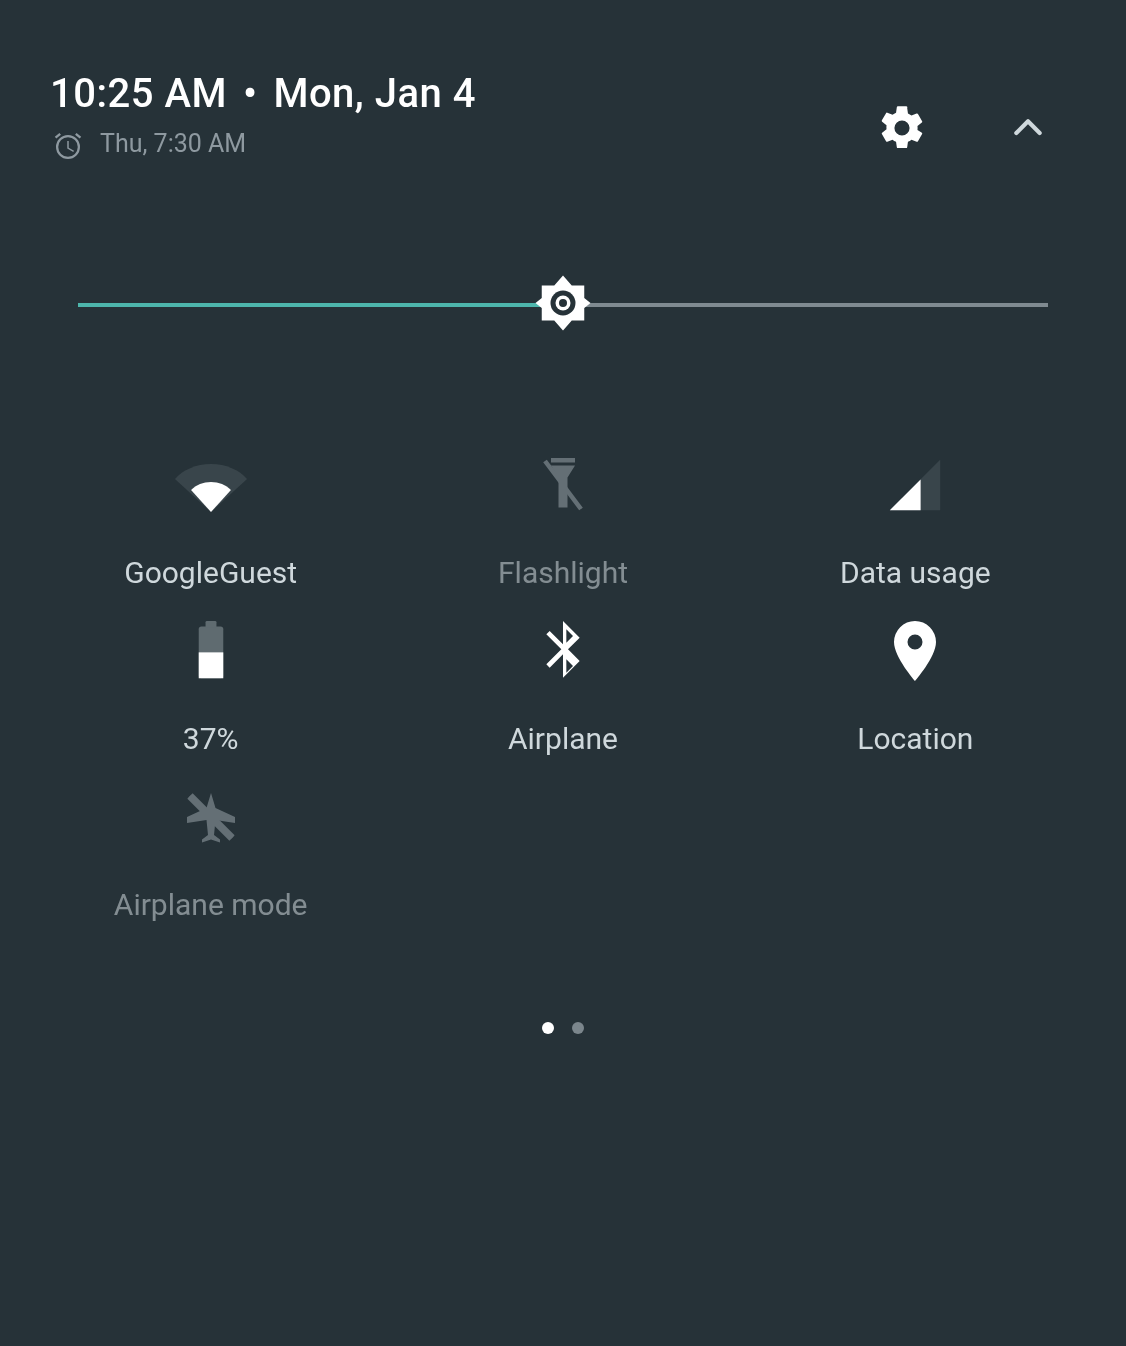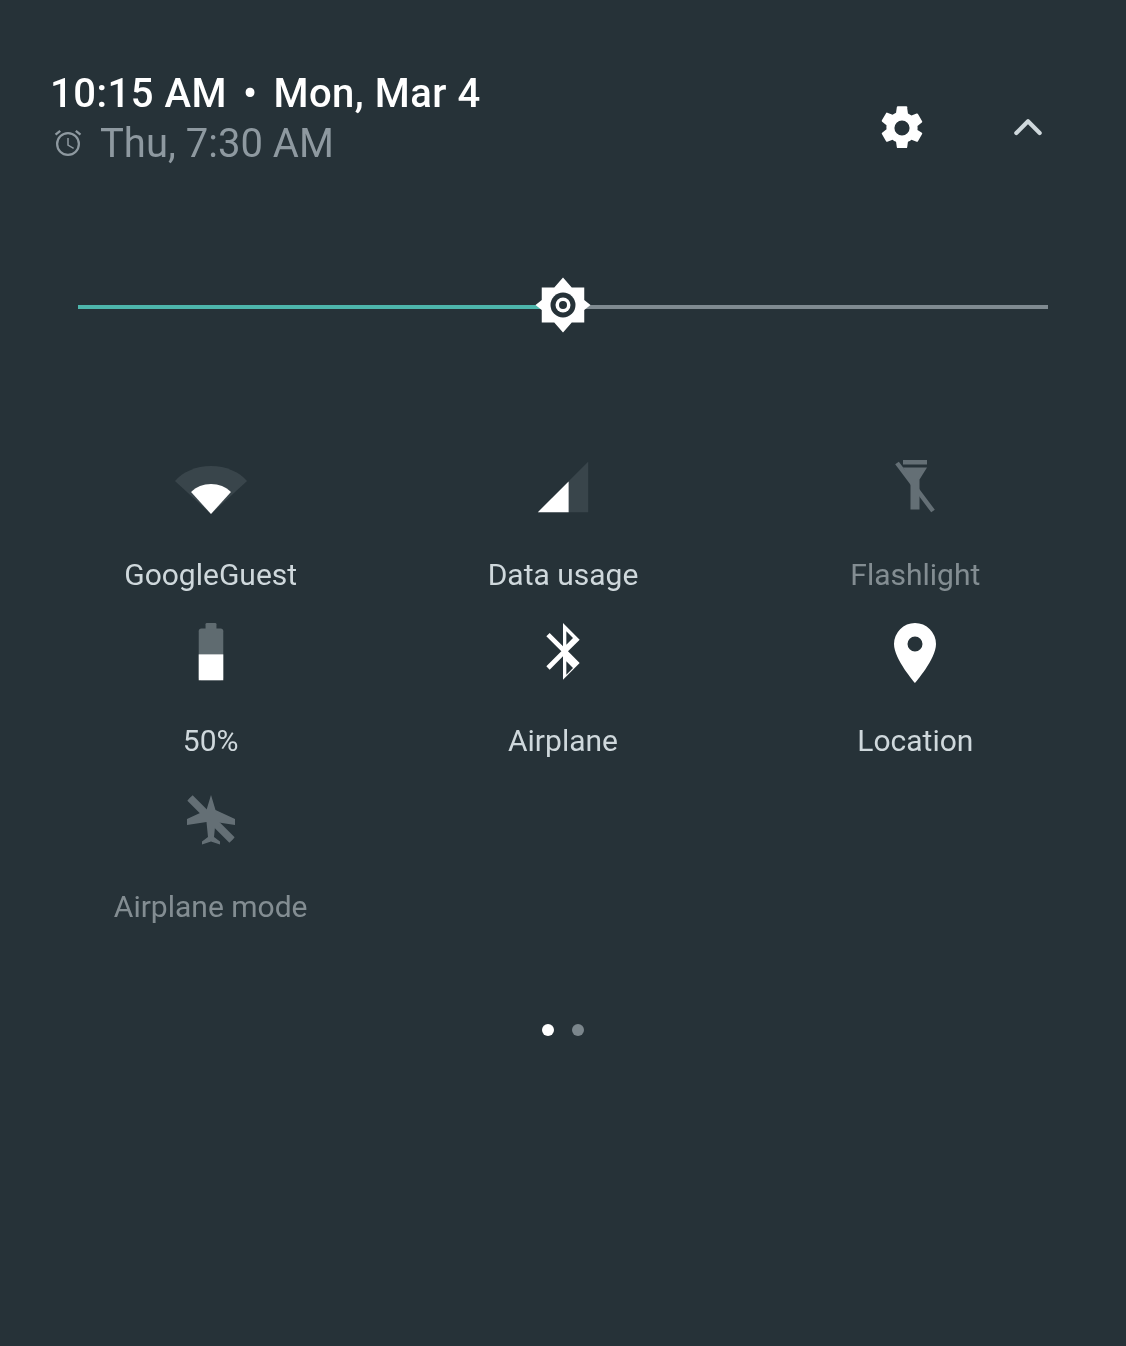--- a/index.html
+++ b/index.html
@@ -26,24 +26,24 @@
   .time-row {
     display: flex;
     align-items: baseline;
     font-size: 40px;
     font-weight: 500;
     letter-spacing: 0.5px;
   }
   .dot { margin: 0 16px; }
   .alarm-row {
     display: flex;
-    align-items: center;
+    align-items: flex-start;
     color: #8e99a0;
-    font-size: 40px;
-    margin-top: 3px;
+    font-size: 25px;
+    margin-top: 12px;
   }
   .alarm-row .ico { margin-right: 14px; display:inline-flex; }
   .header-right {
     display: flex;
     align-items: center;
     gap: 70px;
     padding-top: 30px;
     padding-right: 20px;
   }
   .hdr-btn { width: 56px; height: 56px; display:flex; align-items:center; justify-content:center; cursor:pointer; }
@@ -119,23 +119,23 @@
   .pgdot.active { background:#fff; }
 </style>
 </head>
 <body>
 
 <div class="panel">
 
   <div class="header">
     <div class="header-left">
       <div class="time-row">
-        <span>10:15 AM</span>
+        <span>10:25 AM</span>
         <span class="dot">•</span>
-        <span>Mon, Mar 4</span>
+        <span>Mon, Jan 4</span>
       </div>
       <div class="alarm-row">
         <span class="ico">
           <svg width="36" height="36" viewBox="0 0 24 24">
               <path fill="#8e99a0" d="M12 4a8 8 0 1 0 8 8 8 8 0 0 0-8-8zm0 14.5A6.5 6.5 0 1 1 18.5 12 6.51 6.51 0 0 1 12 18.5zM12.5 8h-1v5l4 2.4.5-.82-3.5-2.08zM4.2 6.4l3.1-2.6L6.3 2.6 3.2 5.2zM20.8 5.2l-3.1-2.6-1 1.2 3.1 2.6z"></path>
             </svg>
         </span>
         <span>Thu, 7:30 AM</span>
       </div>
     </div>
@@ -171,51 +171,51 @@
     <div class="tile">
       <span class="icon-slot">
         <svg width="72" height="56" viewBox="0 0 48 36">
           <path class="mut" d="M24 4C14 4 5.2 8 0 14l24 22 24-22C42.8 8 34 4 24 4z" opacity="0.35"></path>
           <path class="fg" d="M24 16c-5.2 0-9.9 2-13.3 5.3L24 36l13.3-14.7C33.9 18 29.2 16 24 16z"></path>
         </svg>
       </span>
       <span class="label">GoogleGuest</span>
     </div>
 
-    <div class="tile">
-      <span class="icon-slot">
-        <svg width="56" height="56" viewBox="0 0 40 40">
-          <path class="mut" d="M2 38 L38 38 L38 2 Z" opacity="0.35"></path>
-          <path class="fg" d="M2 38 L24 38 L24 16 Z"></path>
-        </svg>
-      </span>
-      <span class="label">Data usage</span>
-    </div>
-
     <div class="tile inactive">
       <span class="icon-slot">
         <svg width="48" height="60" viewBox="0 0 32 40">
           <rect class="fg" x="8" y="2" width="16" height="3"></rect>
           <path class="fg" d="M8 7h16l-5 8v20h-6V15z"></path>
           <line class="stk" x1="4" y1="4" x2="28" y2="36" stroke-width="3"></line>
         </svg>
       </span>
       <span class="label">Flashlight</span>
     </div>
 
+    <div class="tile">
+      <span class="icon-slot">
+        <svg width="56" height="56" viewBox="0 0 40 40">
+          <path class="mut" d="M2 38 L38 38 L38 2 Z" opacity="0.35"></path>
+          <path class="fg" d="M2 38 L24 38 L24 16 Z"></path>
+        </svg>
+      </span>
+      <span class="label">Data usage</span>
+    </div>
+
 
     <div class="tile">
       <span class="icon-slot">
         <svg width="36" height="60" viewBox="0 0 24 44">
           <rect class="mut" x="3" y="4" width="18" height="38" rx="2"></rect>
           <rect class="mut" x="8" y="0" width="8" height="5" rx="1"></rect>
           <rect class="fg" x="3" y="23" width="18" height="19"></rect>
         </svg>
       </span>
-      <span class="label">50%</span>
+      <span class="label">37%</span>
     </div>
 
 
     <div class="tile">
       <span class="icon-slot">
         <svg width="40" height="60" viewBox="0 0 24 36">
           <path class="fg" d="M12 0v14L4 6l-2 2 9 9-9 9 2 2 8-8v14l10-10-7-7 7-7zM14 5l4 4-4 4zM14 23l4 4-4 4z"></path>
         </svg>
       </span>
       <span class="label">Airplane</span>

